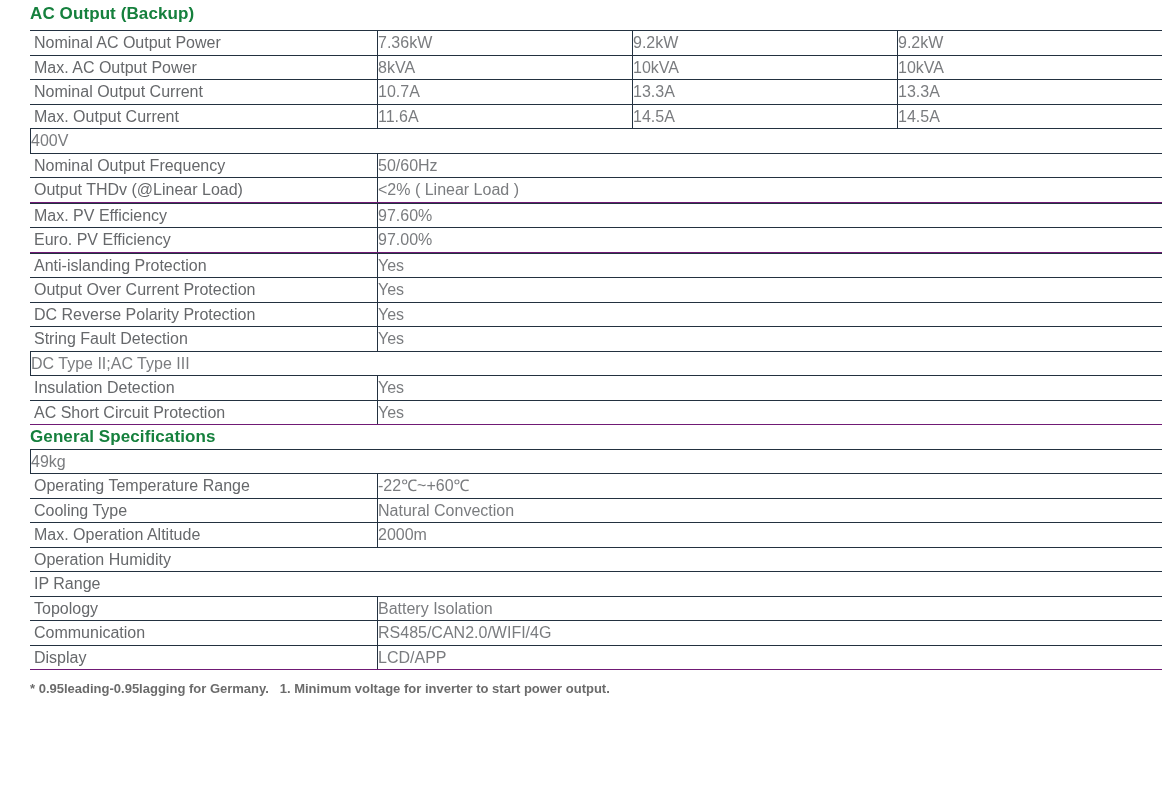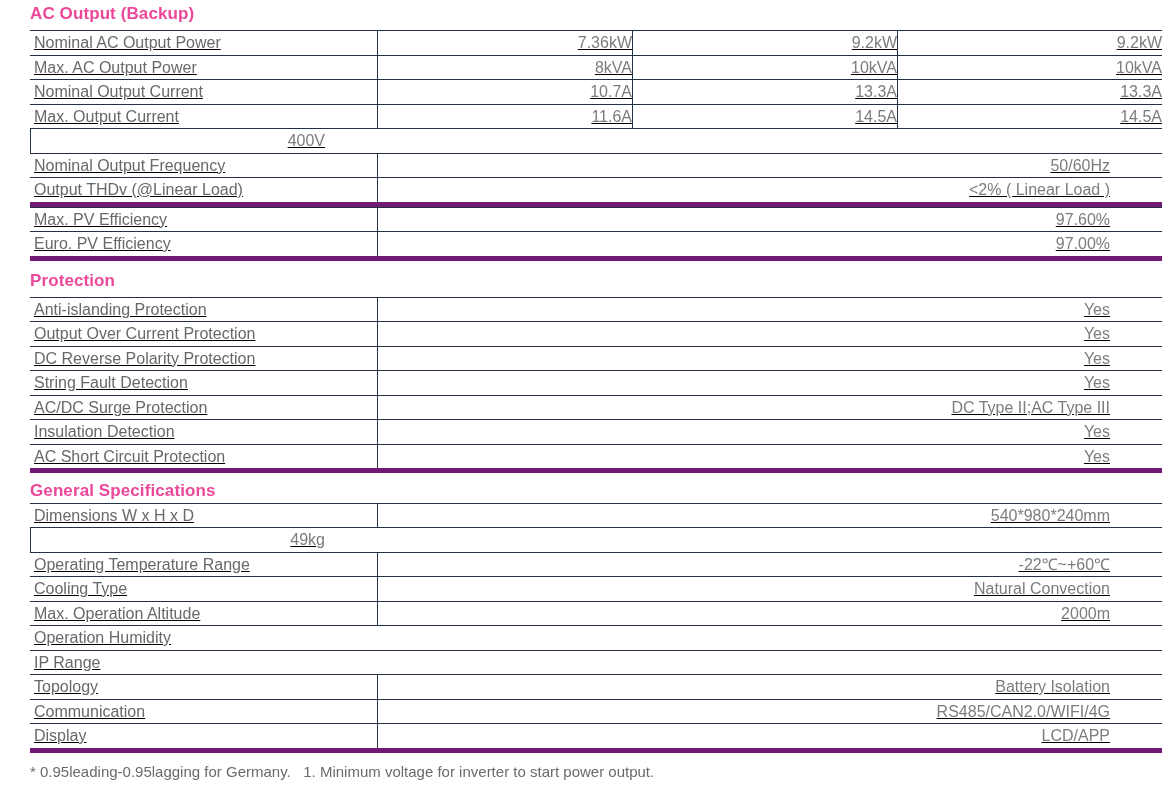--- a/index.html
+++ b/index.html
@@ -11,64 +11,64 @@
     background: #ffffff;
     font-family: "Liberation Sans", sans-serif;
     overflow: hidden;
   }
   main { width: 1132px; }
   h2.sec-title {
     margin: 8px 0 4px 0;
     font-size: 17px;
     line-height: 24px;
     font-weight: 700;
-    color: #ec4899;
+    color: #15803d;
     letter-spacing: 0.1px;
   }
   section:first-child h2.sec-title { margin-top: 0; }
-  section.attached { margin-top: 6px; }
+  section.attached { margin-top: 0; }
   section.attached h2.sec-title {
     margin: 0;
     height: 23.5px;
     line-height: 23.5px;
   }
   .tbl {
     width: 1132px;
-    border-bottom: 5px solid #701a75;
-    text-decoration: underline;
+    border-bottom: 1px solid #701a75;
   }
   .row {
     display: grid;
     grid-template-columns: 347px 1fr;
     border-top: 1px solid #233140;
     height: 23.5px;
   }
   .row.cols3 { grid-template-columns: 347px 255px 265px 265px; }
   .cell {
     font-size: 16px;
     line-height: 23.5px;
     white-space: nowrap;
     overflow: hidden;
   }
   .cell.label {
     color: #66686b;
     padding-left: 4px;
   }
   .cell.value {
     color: #7a7c7f;
-    text-align: right;
+    text-align: left;
     border-left: 1px solid #233140;
   }
   .cell.value.span { padding-right: 52px; }
   p.footnote {
     margin: 10px 0 0 0;
-    font-size: 15px;
+    font-size: 13px;
     line-height: 17px;
     color: #6b6b6b;
     white-space: pre-wrap;
+    font-weight: bold;
   }
 </style>
 </head>
 <body>
 
 <main>
   <div id="sections">
   <section>
     <h2 class="sec-title">AC Output (Backup)</h2>
     <div class="tbl">
@@ -124,21 +124,20 @@
           </div>
 
   <div class="row">
     <div class="cell label">Euro. PV Efficiency</div>
   <div class="cell value span">97.00%</div>
           </div>
 </div>
   </section>
 
   <section>
-    <h2 class="sec-title">Protection</h2>
     <div class="tbl">
   <div class="row">
     <div class="cell label">Anti-islanding Protection</div>
   <div class="cell value span">Yes</div>
           </div>
 
   <div class="row">
     <div class="cell label">Output Over Current Protection</div>
   <div class="cell value span">Yes</div>
           </div>
@@ -147,43 +146,38 @@
     <div class="cell label">DC Reverse Polarity Protection</div>
   <div class="cell value span">Yes</div>
           </div>
 
   <div class="row">
     <div class="cell label">String Fault Detection</div>
   <div class="cell value span">Yes</div>
           </div>
 
   <div class="row">
-    <div class="cell label">AC/DC Surge Protection</div>
   <div class="cell value span">DC Type II;AC Type III</div>
           </div>
 
   <div class="row">
     <div class="cell label">Insulation Detection</div>
   <div class="cell value span">Yes</div>
           </div>
 
   <div class="row">
     <div class="cell label">AC Short Circuit Protection</div>
   <div class="cell value span">Yes</div>
           </div>
 </div>
   </section>
 
   <section class="attached">
     <h2 class="sec-title">General Specifications</h2>
     <div class="tbl">
-  <div class="row">
-    <div class="cell label">Dimensions W x H x D</div>
-  <div class="cell value span">540*980*240mm</div>
-          </div>
 
   <div class="row">
   <div class="cell value span">49kg</div>
           </div>
 
   <div class="row">
     <div class="cell label">Operating Temperature Range</div>
   <div class="cell value span">-22℃~+60℃</div>
           </div>
 

